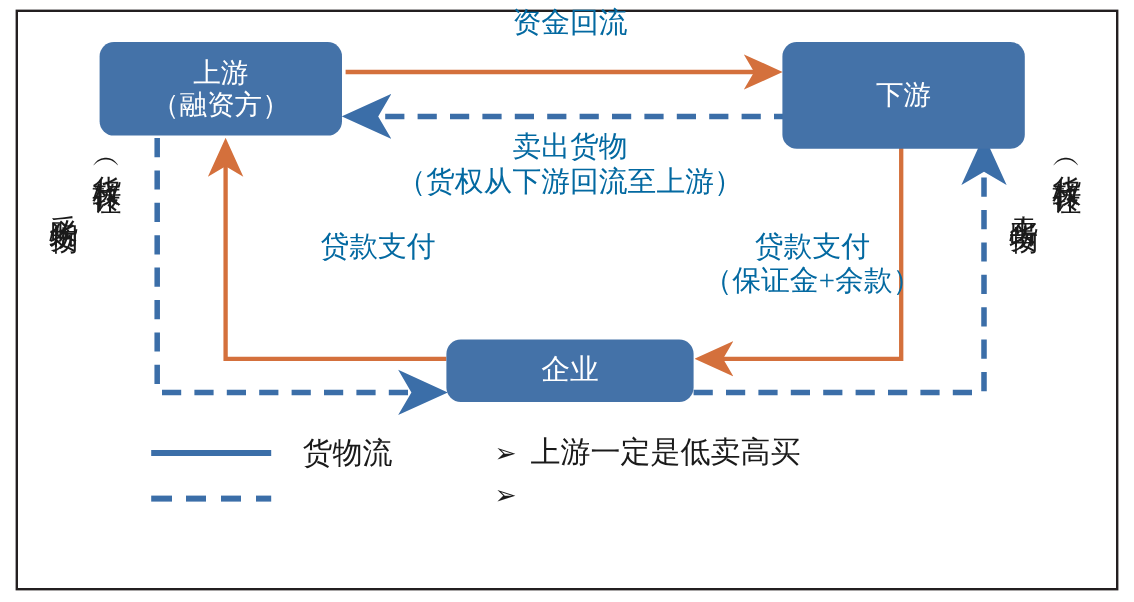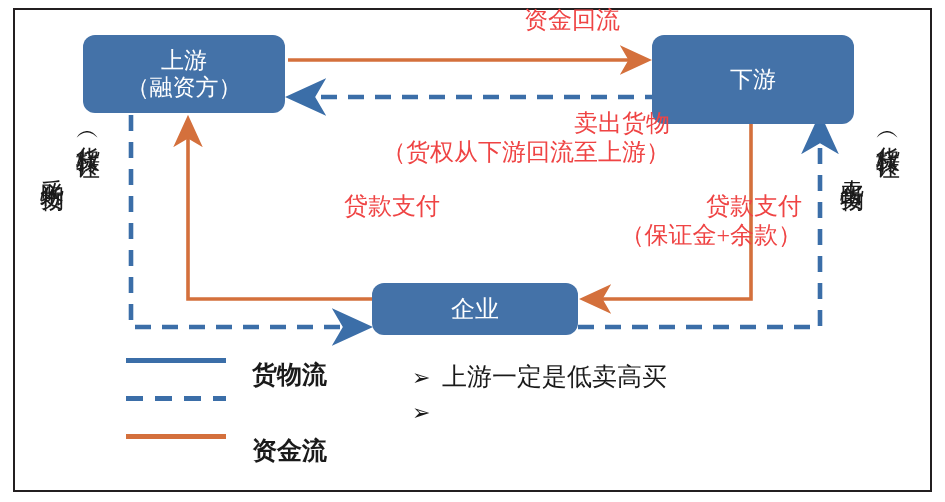--- a/index.html
+++ b/index.html
@@ -55,22 +55,22 @@
   #node-downstream {
     left: 652px; top: 35px; width: 202px; height: 89px;
     font-size: 23px;
   }
   #node-enterprise {
     left: 372px; top: 283px; width: 206px; height: 52px;
     font-size: 24px;
   }
   .lbl {
     position: absolute;
-    color: #ef4444;
-    text-align: right;
+    color: #0369a1;
+    text-align: center;
     line-height: 1.22;
     white-space: nowrap;
     font-family: "Liberation Serif", "DejaVu Serif", serif;
   }
   .lbl .ln { display: block; }
   #lbl-capital-return { left: 330px; top: 6px; width: 290px; font-size: 24px; }
   #lbl-sell-goods { left: 280px; top: 109px; width: 390px; font-size: 24px; }
   #lbl-loan-pay-left { left: 190px; top: 192px; width: 250px; font-size: 24px; }
   #lbl-loan-pay-right { left: 552px; top: 192px; width: 250px; font-size: 24px; }
 
@@ -86,23 +86,22 @@
   }
   #vlbl-left-a { left: 36px; top: 160px; }
   #vlbl-left-b { left: 72px; top: 124px; }
   #vlbl-right-a { left: 836px; top: 160px; }
   #vlbl-right-b { left: 872px; top: 124px; }
 
   
   #legend { position: absolute; left: 126px; top: 358px; width: 240px; }
   .legend-row {
     display: flex;
-    align-items: flex-start;
+    align-items: center;
     height: 38px;
-    font-weight: bold;
   }
   .legend-swatch { width: 100px; height: 5px; flex: none; }
   .sw-solid-blue { background: #3B6EA8; }
   .sw-dash-blue {
     background: repeating-linear-gradient(to right,
       #3B6EA8 0px, #3B6EA8 17px, transparent 17px, transparent 29px);
   }
   .sw-solid-orange { background: #D4703C; }
   .legend-label {
     margin-left: 26px;
@@ -189,24 +188,20 @@
   <div class="vlbl" id="vlbl-right-b">（货权转让）</div>
 
   <div id="legend">
     <div class="legend-row">
       <span class="legend-swatch sw-solid-blue"></span>
       <span class="legend-label">货物流</span>
     </div>
     <div class="legend-row">
       <span class="legend-swatch sw-dash-blue"></span>
     </div>
-    <div class="legend-row">
-      <span class="legend-swatch sw-solid-orange"></span>
-      <span class="legend-label">资金流</span>
-    </div>
   </div>
 
   <div id="bullets">
     <div class="bullet-row">
       <span class="bullet-mark">➢</span>
       <span>上游一定是低卖高买</span>
     </div>
     <div class="bullet-row">
       <span class="bullet-mark">➢</span>
     </div>

